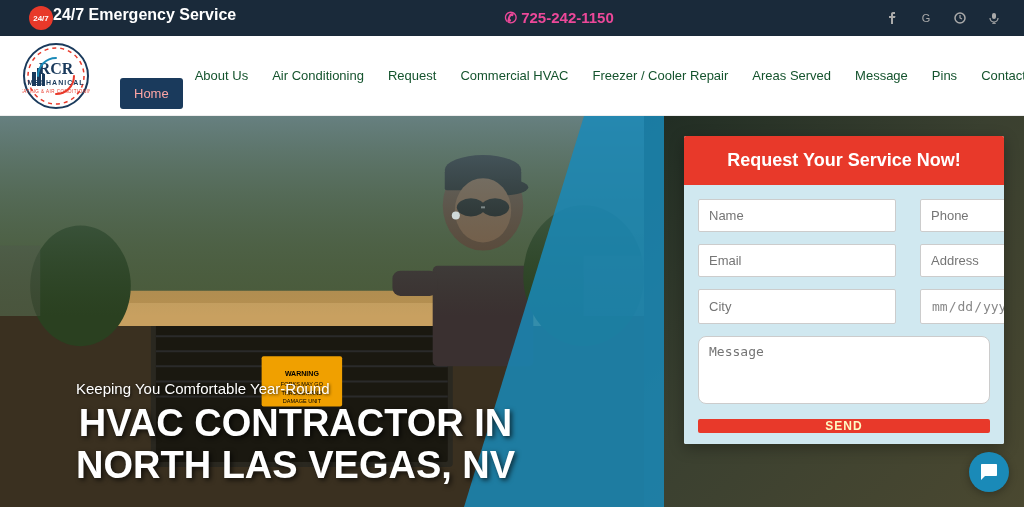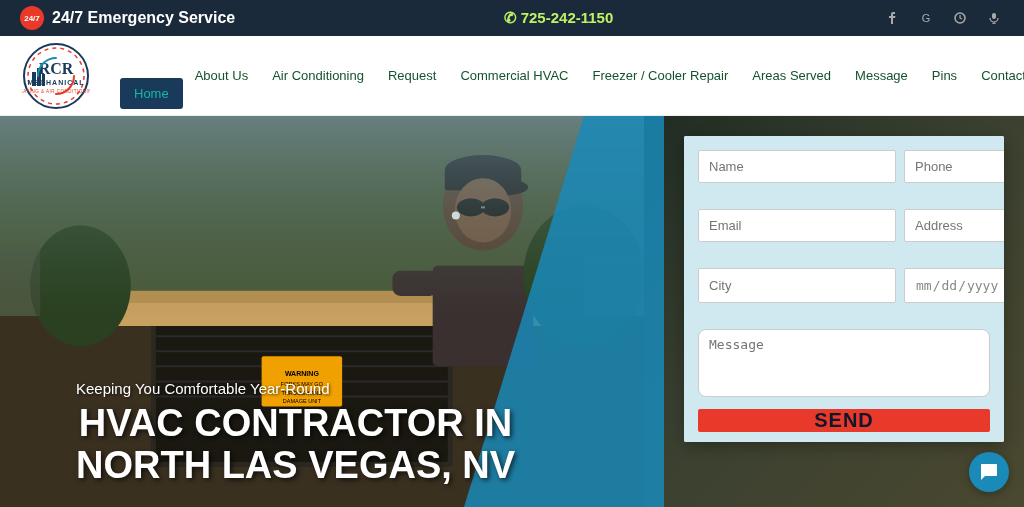--- a/index.html
+++ b/index.html
@@ -9,42 +9,42 @@
     .top-bar {
       background: #1a2a3a;
       display: flex;
       align-items: center;
       justify-content: space-between;
       padding: 0 20px;
       height: 36px;
     }
     .top-bar-left {
       display: flex;
-      align-items: center;
-      gap: 8px;
+      align-items: flex-start;
+      margin-left: 9px;
     }
     .emergency-badge {
       background: #e8392a;
       border-radius: 50%;
       width: 24px;
       height: 24px;
       display: flex;
       align-items: center;
       justify-content: center;
       color: white;
       font-size: 9px;
       font-weight: bold;
     }
     .top-bar-left span {
       color: white;
       font-size: 16px;
       font-weight: bold;
     }
     .top-bar-center {
-      color: #bef264;
+      color: #ec4899;
       font-size: 15px;
       font-weight: bold;
       display: flex;
       align-items: center;
       gap: 6px;
     }
     .top-bar-right {
       display: flex;
       align-items: center;
       gap: 14px;
@@ -90,21 +90,21 @@
     .nav-item {
       padding: 8px 12px;
       font-size: 13px;
       color: #14532d;
       cursor: pointer;
       white-space: nowrap;
       text-decoration: none;
     }
     .nav-item.active {
       background: #1a3a5c;
-      color: #14b8a6;
+      color: #fca5a5;
       border-radius: 3px;
       padding: 8px 14px;
       margin-top: 35px;
     }
 
     
     .hero {
       position: relative;
       width: 1024px;
       height: 391px;
@@ -190,22 +190,22 @@
       color: white;
       font-size: 18px;
       font-weight: 900;
     }
     .form-body {
       padding: 14px 14px 10px;
       background: #d0e8f0;
     }
     .form-row {
       display: flex;
-      gap: 8px;
-      margin-bottom: 26px;
+      gap: 24px;
+      margin-bottom: 12px;
     }
     .form-input {
       flex: 1;
       padding: 8px 10px;
       border: 1px solid #ccc;
       border-radius: 2px;
       font-size: 13px;
       background: white;
       color: #888;
       outline: none;
@@ -219,24 +219,24 @@
       font-size: 13px;
       background: white;
       color: #888;
       resize: none;
       outline: none;
       margin-bottom: 8px;
     }
     .send-btn {
       width: 100%;
       background: #e8392a;
-      color: #0f172a;
+      color: #fef9c3;
       border: none;
       padding: 0;
-      font-size: 20px;
+      font-size: 12px;
       font-weight: bold;
       cursor: pointer;
       border-radius: 2px;
       letter-spacing: 1px;
     }
 
     
     .chat-btn {
       position: absolute;
       bottom: 15px;
@@ -400,20 +400,23 @@
 
   <div class="hero-text">
     <p class="hero-subtitle">Keeping You Comfortable Year-Round</p>
     <h1 class="hero-title">
       <span>HVAC CONTRACTOR IN</span><br>
       <span>NORTH LAS VEGAS, NV</span>
     </h1>
   </div>
 
   <div class="form-panel">
+    <div class="form-header">
+      <h2>Request Your Service Now!</h2>
+    </div>
     <div class="form-body">
       <div class="form-row">
         <input class="form-input" type="text" placeholder="Name" style="">
         <input class="form-input" type="text" placeholder="Phone" style="">
       </div>
       <div class="form-row">
         <input class="form-input" type="email" placeholder="Email" style="">
         <input class="form-input" type="text" placeholder="Address" style="">
       </div>
       <div class="form-row">

